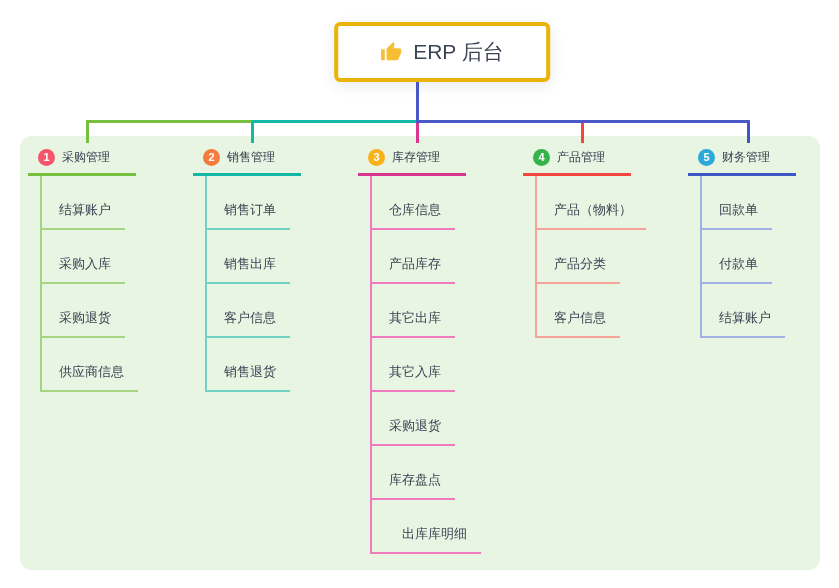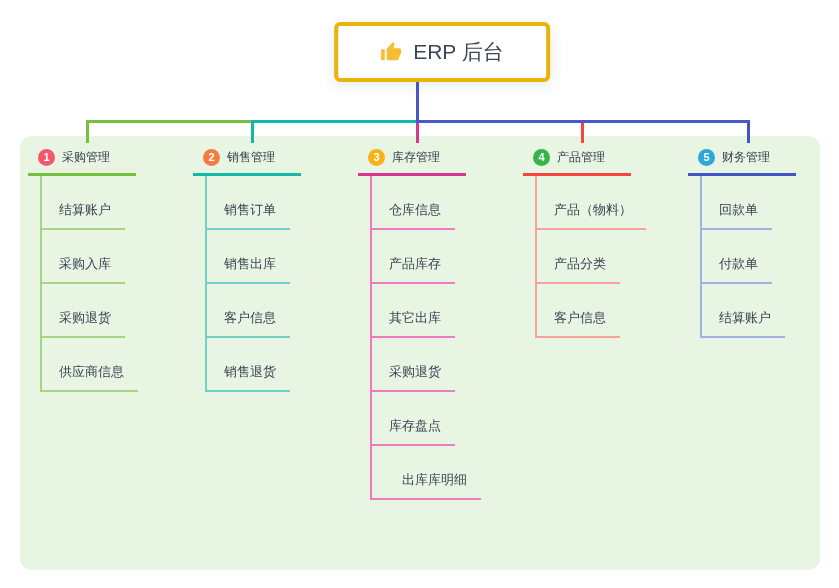--- a/index.html
+++ b/index.html
@@ -89,20 +89,21 @@
       </div>
       <div class="branch-col" style="left: 338px;">
         <div class="branch-header" style="border-bottom-color: rgb(217, 54, 143);">
           <span class="badge" style="background: rgb(248, 177, 25);">3</span>
           <span class="branch-label">库存管理</span>
         </div>
         <ul class="children" style="border-left-color: rgb(240, 123, 188);">
           <li style="border-bottom-color: rgb(240, 123, 188);">仓库信息</li>
           <li style="border-bottom-color: rgb(240, 123, 188);">产品库存</li>
           <li style="border-bottom-color: rgb(240, 123, 188);">其它出库</li>
+          <li style="border-bottom-color: rgb(240, 123, 188);">其它入库</li>
           <li style="border-bottom-color: rgb(240, 123, 188);">采购退货</li>
           <li style="border-bottom-color: rgb(240, 123, 188);">库存盘点</li>
           <li style="border-bottom-color: rgb(240, 123, 188); padding-left: 30px;">出库库明细</li>
         </ul>
       </div>
       <div class="branch-col" style="left: 503px;">
         <div class="branch-header" style="border-bottom-color: rgb(244, 69, 62);">
           <span class="badge" style="background: rgb(53, 180, 74);">4</span>
           <span class="branch-label">产品管理</span>
         </div>

